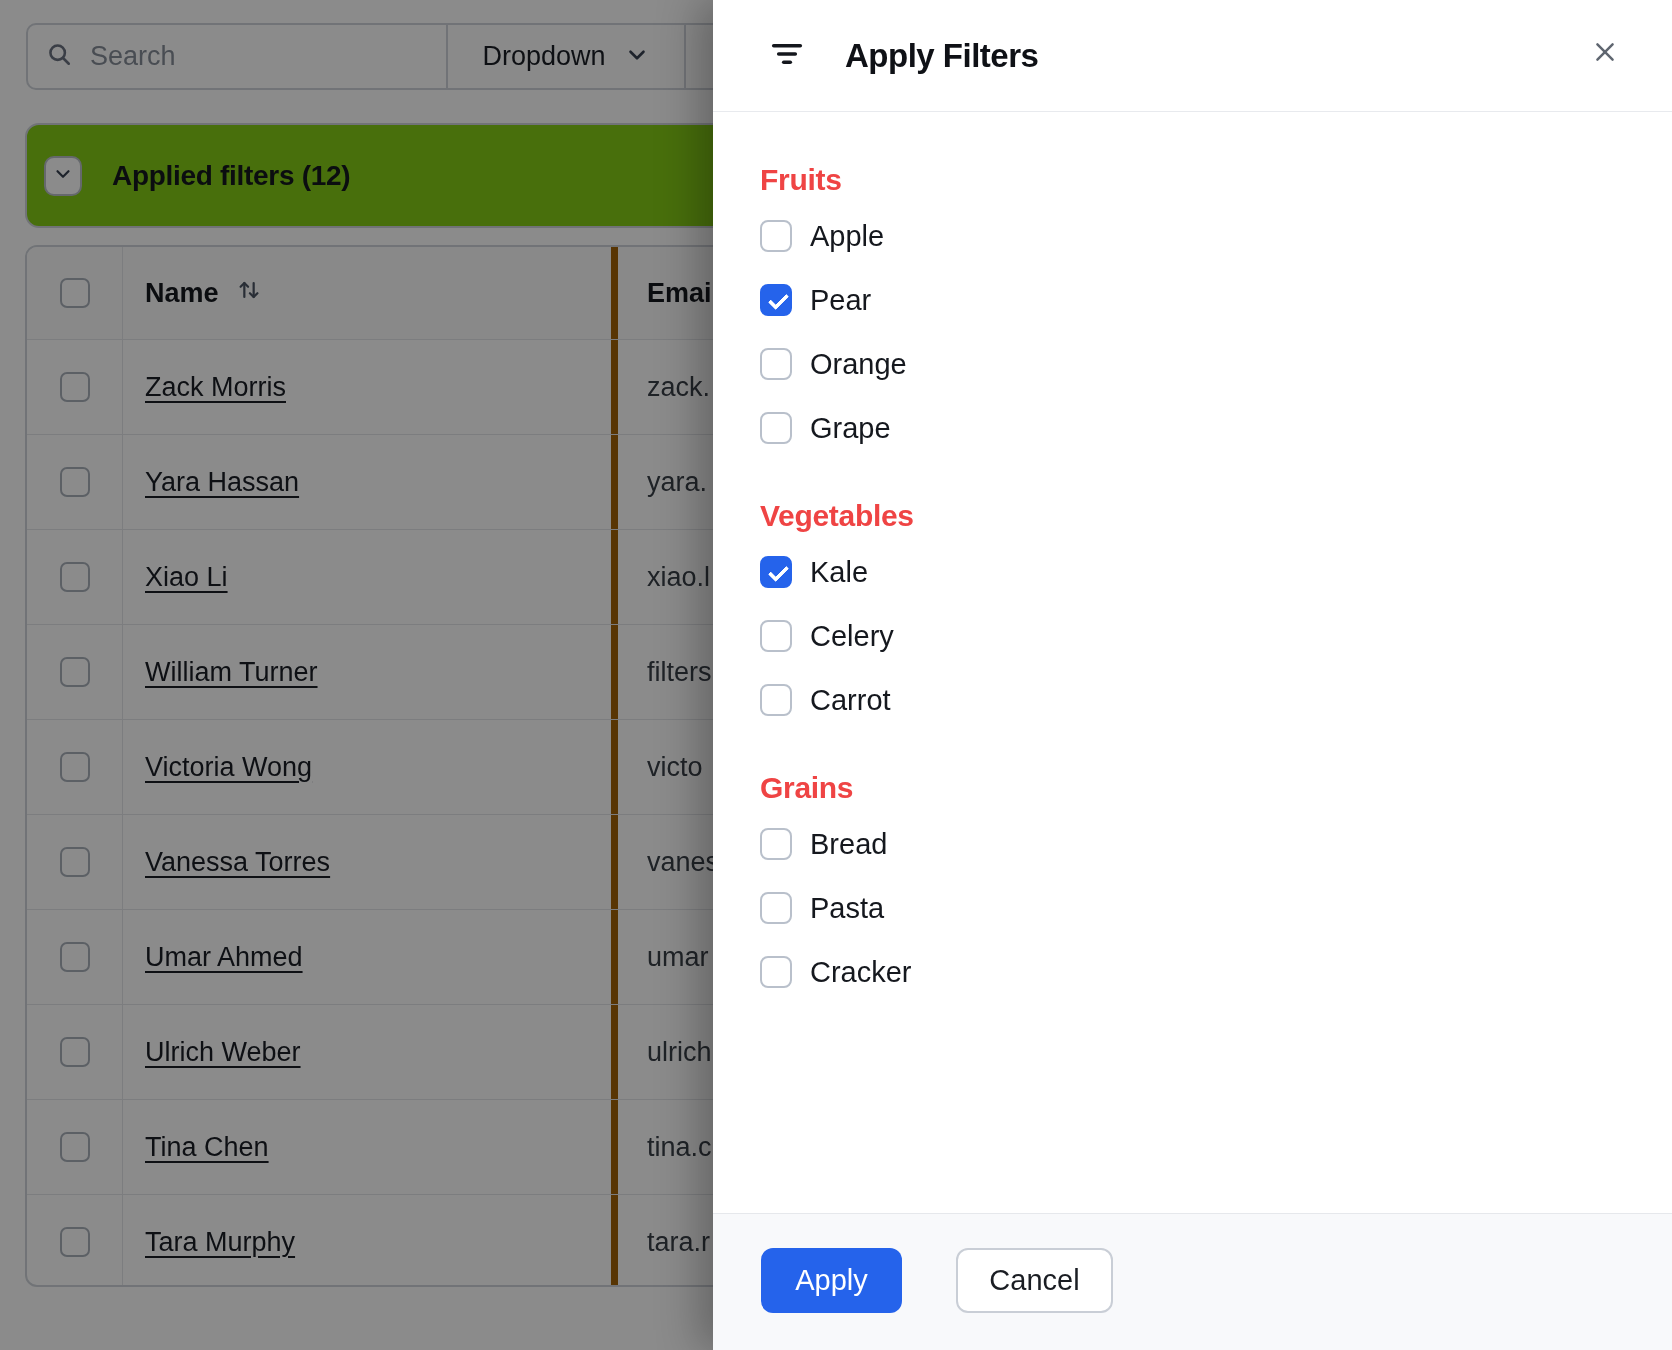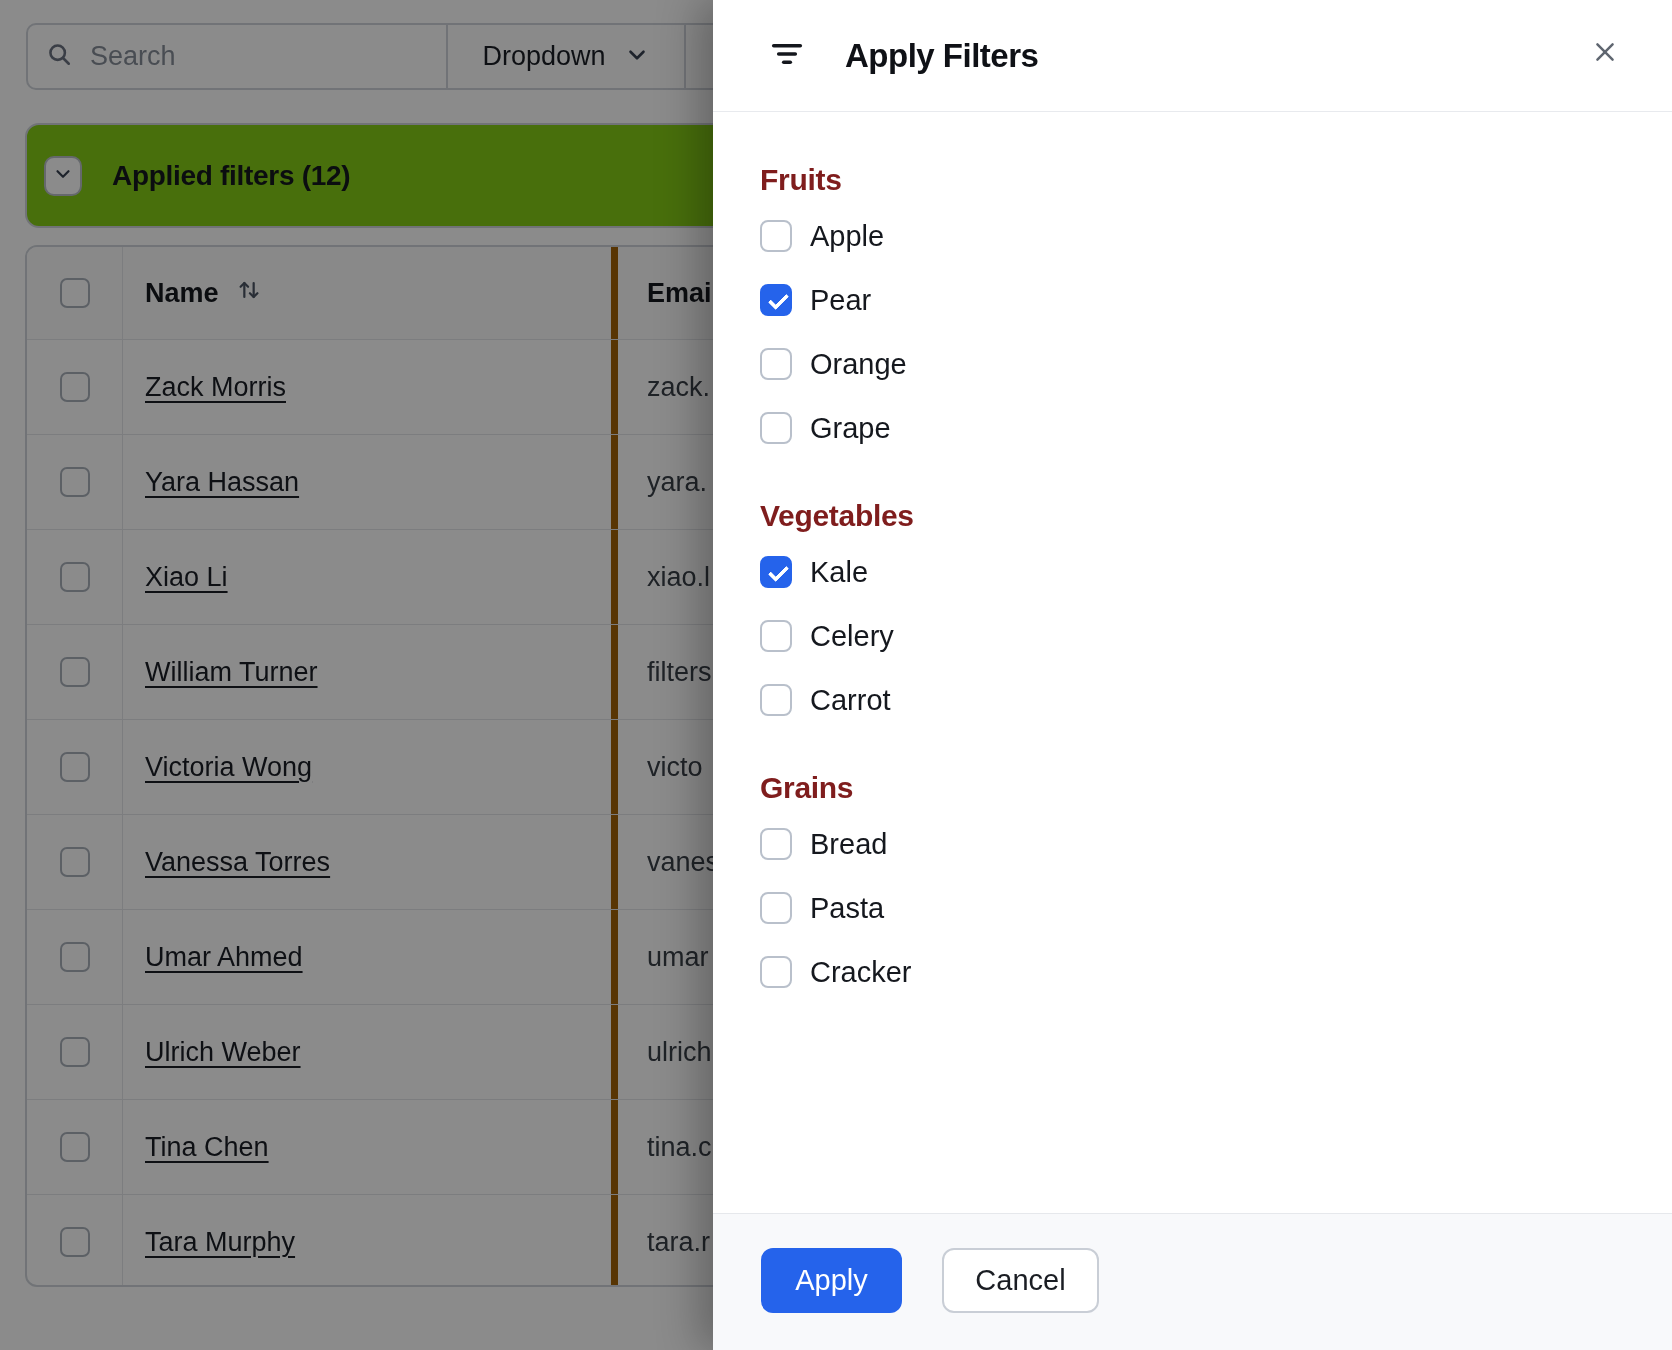--- a/index.html
+++ b/index.html
@@ -50,34 +50,34 @@
   .panel { position:absolute; left:713px; top:0; width:959px; height:1350px; background:#fff; z-index:10;
            box-shadow:-14px 0 40px rgba(0,0,0,0.28); }
   .panel-header { height:112px; border-bottom:1px solid #e8eaee; position:relative;
                   display:flex; align-items:center; }
   .panel-header .ficon { margin-left:54px; }
   .panel-title { font-size:33px; font-weight:700; color:#0f1116; letter-spacing:-0.5px; margin-left:38px; }
   .close-btn { position:absolute; right:46px; top:31px; width:42px; height:42px; display:flex;
                align-items:center; justify-content:center; background:transparent; border:none; cursor:pointer; }
 
   .panel-content { padding:50px 0 0 47px; }
-  .fsection .heading { font-size:30px; line-height:36px; font-weight:700; color:#7f1d1d;
+  .fsection .heading { font-size:30px; line-height:36px; font-weight:700; color:#ef4444;
                        letter-spacing:-0.3px; margin-bottom:6px; }
   .fsection + .fsection .heading { margin-top:38px; }
   .option { height:64px; display:flex; align-items:center; gap:18px; cursor:pointer; }
   .cb { width:32px; height:32px; border:2px solid #b9c0cb; border-radius:8px; background:#fff;
         position:relative; flex:none; }
   .cb.checked { background:#2563eb; border-color:#2563eb; }
   .cb.checked::after { content:""; position:absolute; left:7px; top:8px; width:15px; height:7px;
         border-left:4px solid #fff; border-bottom:4px solid #fff; border-radius:1px;
         transform:rotate(-45deg); }
   .option .olbl { font-size:29px; color:#15181e; }
 
   .panel-footer { position:absolute; left:0; bottom:0; width:100%; height:137px; background:#f8f9fb;
-                  border-top:1px solid #e6e8ec; padding:34px 0 0 48px; display:flex; gap:40px; }
+                  border-top:1px solid #e6e8ec; padding:34px 0 0 48px; display:flex; gap:54px; }
   .btn { height:65px; border-radius:12px; font-size:29px; font-family:inherit; cursor:pointer;
          display:flex; align-items:center; justify-content:center; }
   .btn-apply { width:141px; background:#2563eb; color:#ffffff; border:none; font-weight:500; }
   .btn-cancel { width:157px; background:#ffffff; color:#1a1d23; border:2px solid #c9ced6; font-weight:400; }
 </style>
 </head>
 <body>
 
 <div class="page">
 

